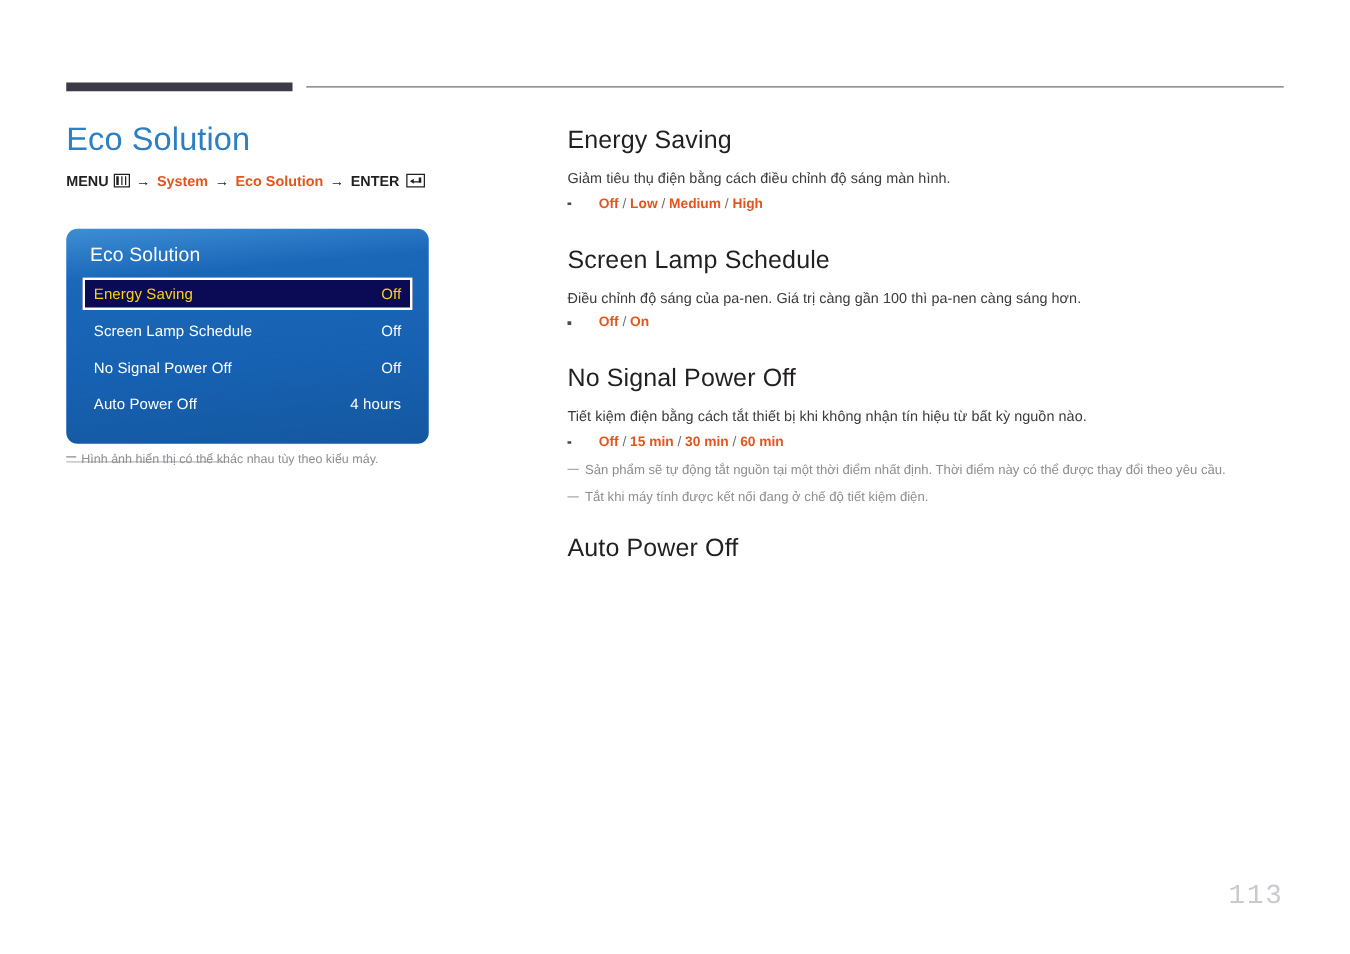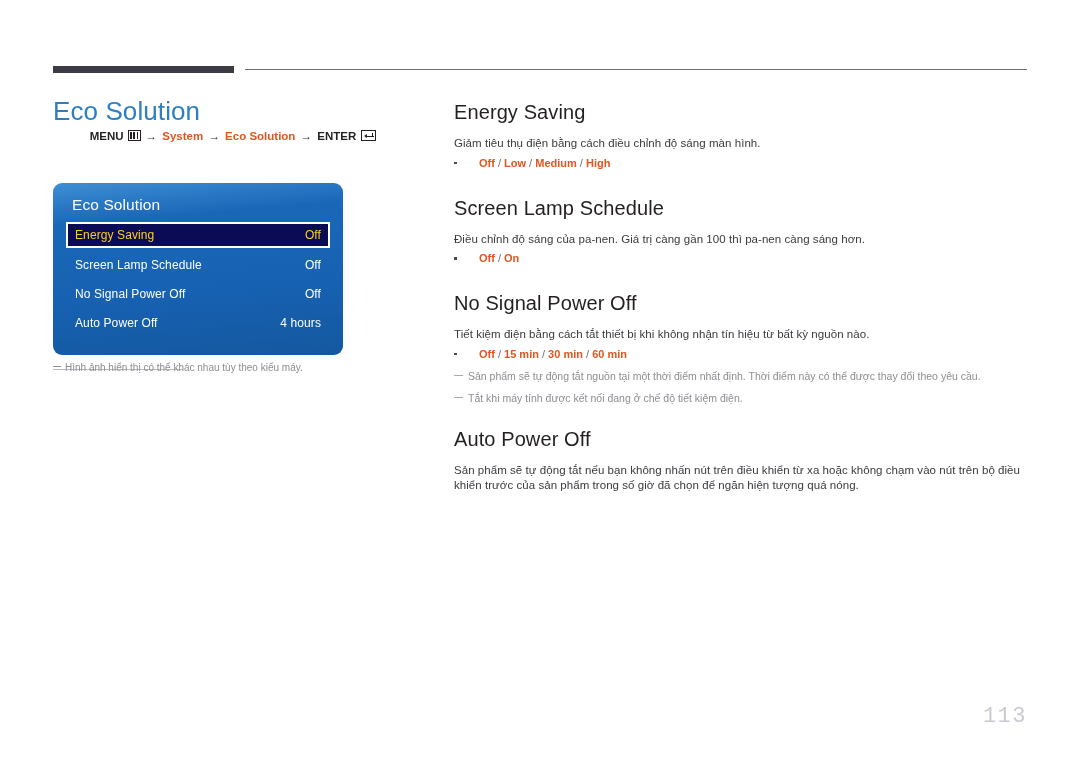--- a/index.html
+++ b/index.html
@@ -43,27 +43,26 @@
   }
   .page-title {
     font-size: 26px;
     font-weight: normal;
     color: #2e7fc1;
     letter-spacing: 0.1px;
     margin: 0;
     line-height: 32px;
   }
   .breadcrumb {
-    margin-top: 2px;
+    margin-top: 12px;
     font-size: 11.5px;
     font-weight: bold;
     color: #231f20;
     white-space: nowrap;
     line-height: 14px;
-    text-align: center;
   }
   .breadcrumb .bc-accent { color: #e2551f; }
   .breadcrumb .bc-arrow { font-weight: bold; color: #231f20; padding: 0 2px; }
 
   .icon-menu {
     display: inline-block;
     width: 13px;
     height: 11px;
     border: 1.4px solid #231f20;
     box-sizing: border-box;
@@ -345,17 +344,16 @@
     <span>Sản phẩm sẽ tự động tắt nguồn tại một thời điểm nhất định. Thời điểm này có thể được thay đổi theo yêu cầu.</span>
   </div>
   <div class="dash-note">
     <span class="nd"></span>
     <span>Tắt khi máy tính được kết nối đang ở chế độ tiết kiệm điện.</span>
   </div>
 
   <div class="sec-gap-sm"></div>
 
   <h2 class="sec-title">Auto Power Off</h2>
-  <div class="sec-body">Sản phẩm sẽ tự động tắt nếu bạn không nhấn nút trên điều khiển từ xa hoặc không chạm vào nút trên bộ điều khiển trước của sản phẩm trong số giờ đã chọn để ngăn hiện tượng quá nóng.</div>
 
 </div>
 
 <div class="page-number">113</div>
 
 </body></html>

